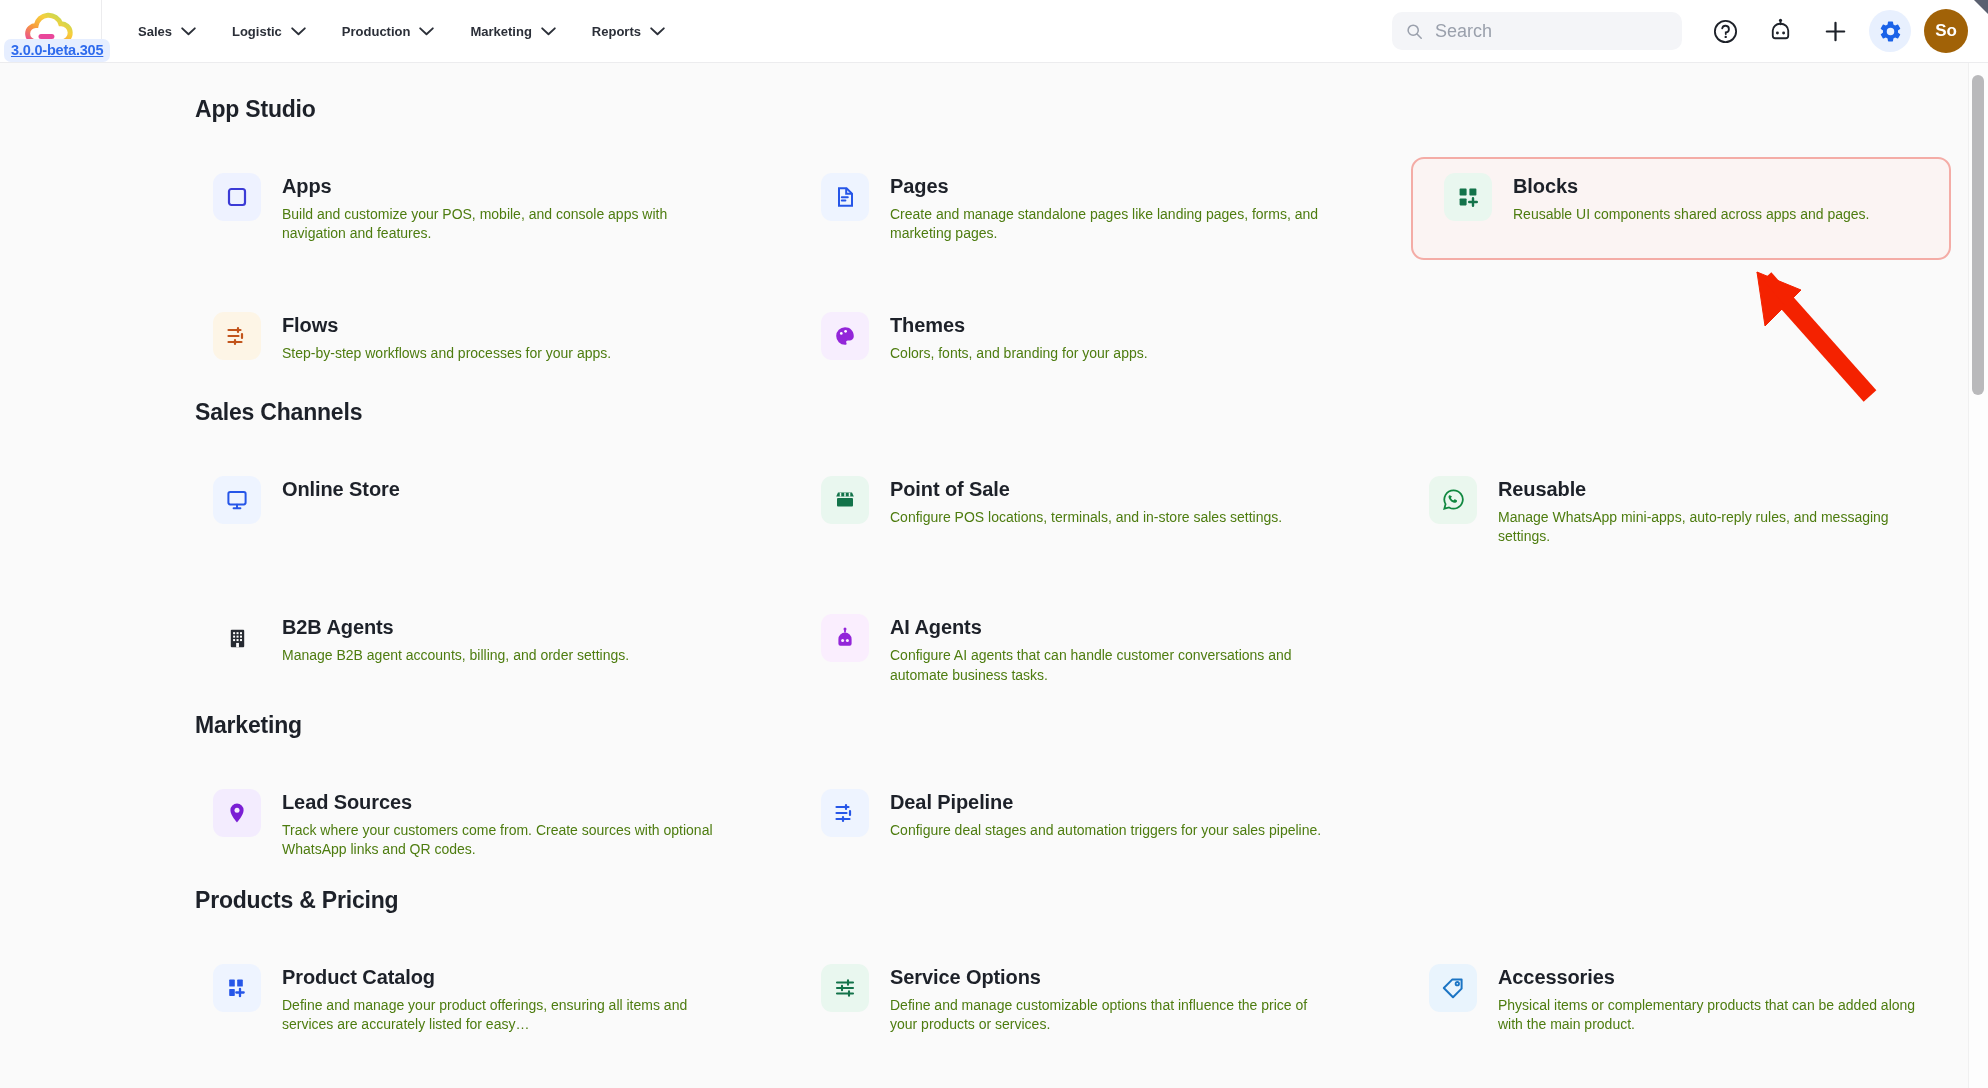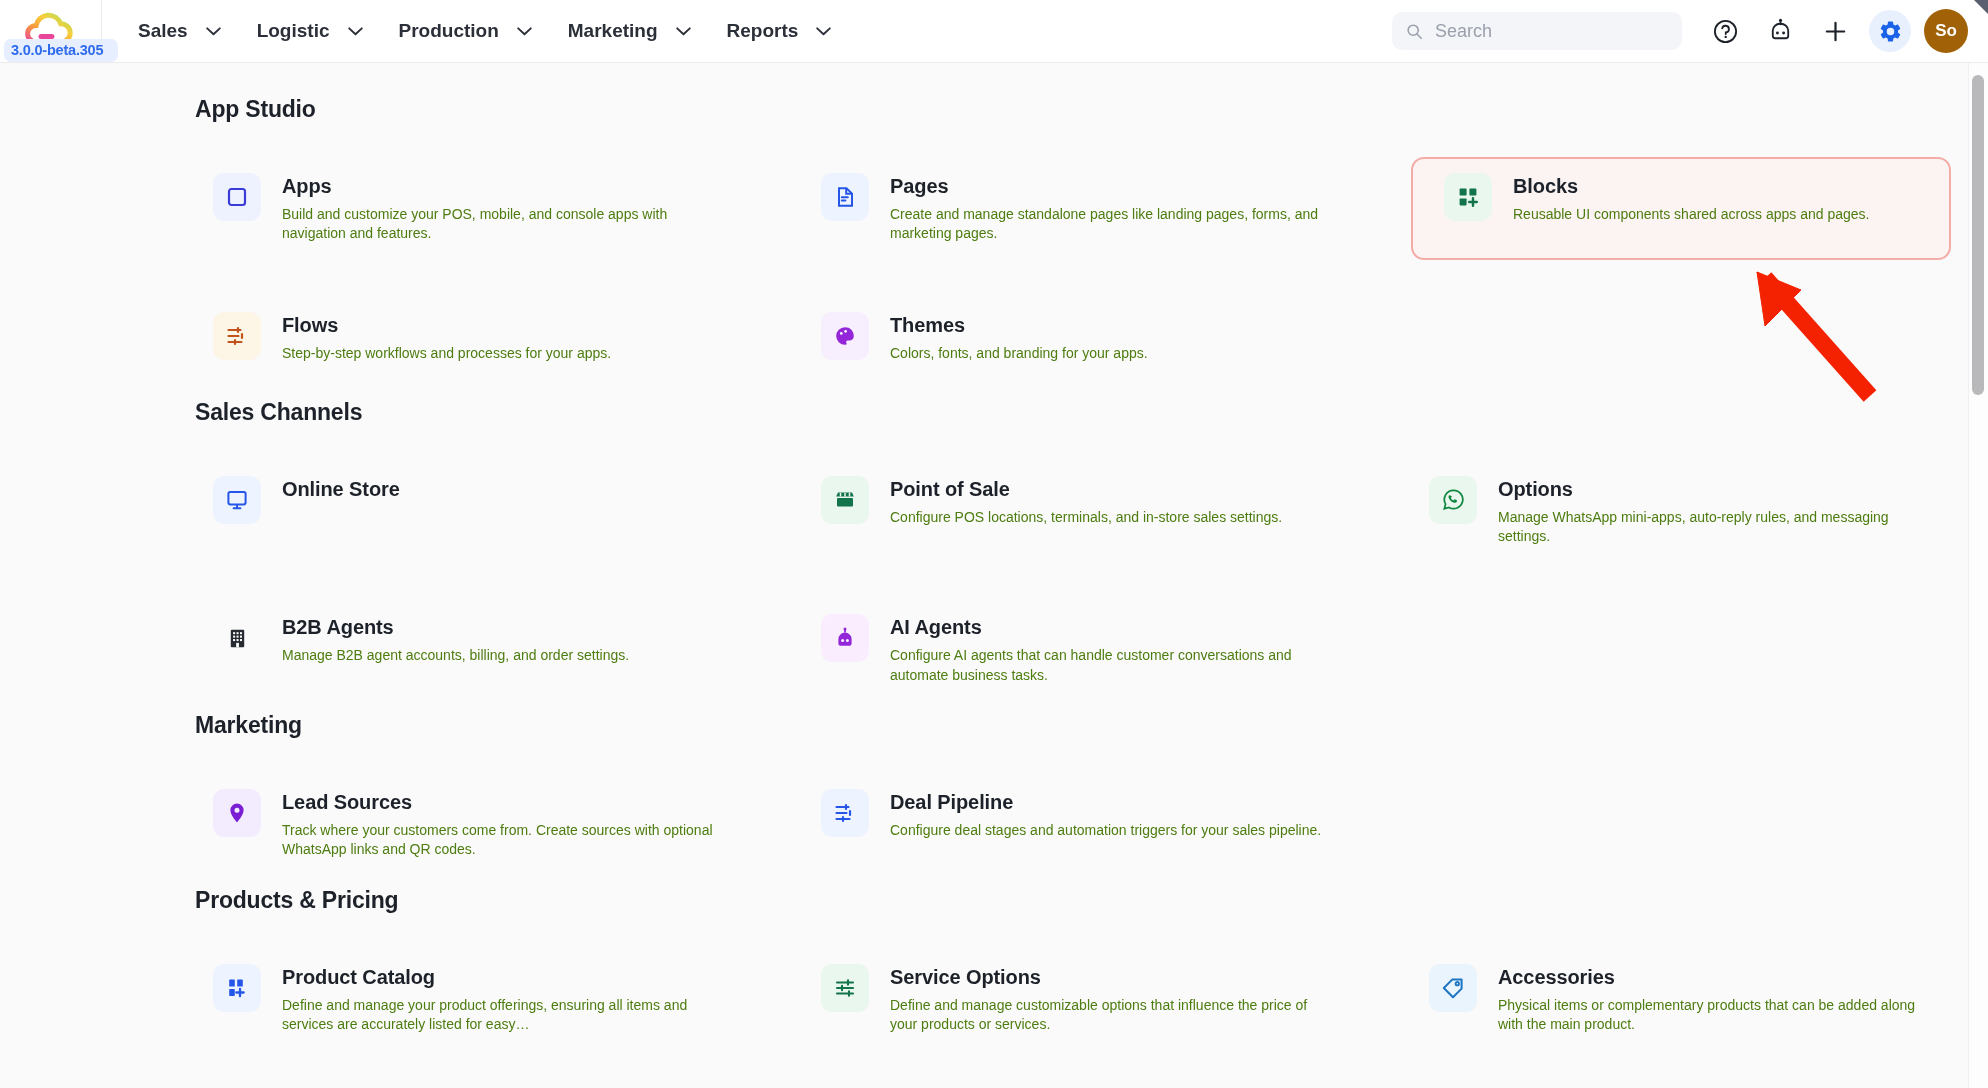--- a/index.html
+++ b/index.html
@@ -34,32 +34,33 @@
   .logo-cloud { width: 56px; height: 40px; display:block; }
   .version-badge {
     position: absolute;
     left: 4px;
     top: 39px;
     background: #e6eeff;
     color: #2f6bed;
     font-size: 14.5px;
     font-weight: 600;
     letter-spacing: -0.2px;
-    padding: 3px 15px 4px 7px;
+    padding: 3px 7px 4px 7px;
     border-radius: 7px;
     white-space: nowrap;
     z-index: 5;
+    text-decoration: underline;
   }
 
   .nav { display: flex; align-items: center; margin-left: 20px; gap: 4px; }
   .nav-item {
-    display: flex; align-items: center; gap: 18px;
+    display: flex; align-items: center; gap: 9px;
     padding: 9px 16px;
     border-radius: 9px;
-    font-size: 19px;
+    font-size: 13px;
     font-weight: 600;
     color: #2b2f38;
     cursor: pointer;
     white-space: nowrap;
   }
   .chev { display:block; }
 
   .spacer { flex: 1 1 auto; }
 
   .search-wrap {
@@ -398,21 +399,21 @@
       </div>
 
       <div class="card">
         <div class="tile" style="background:#eaf7ee">
           <svg width="25" height="25" viewBox="0 0 24 24">
             <path d="M12 3.2 a8.8 8.8 0 0 0 -7.6 13.2 L3.2 20.8 l4.5 -1.2 A8.8 8.8 0 1 0 12 3.2 z" fill="none" stroke="#10883f" stroke-width="1.7"></path>
             <path d="M9.3 8.6 c-.3-.7-.6-.7-.9-.7 -.6 0-1.2.5-1.2 1.5 0 1.2 1 2.6 1.2 2.8 .9 1.2 2 2.1 3.4 2.6 1.1.4 1.6.3 2.1.2 .6-.1 1.2-.6 1.4-1.2 .1-.4.1-.8 0-.9 -.1-.1-.3-.2-.6-.4 -.3-.2-1.2-.6-1.4-.7 -.2-.1-.4-.1-.5.1 -.2.2-.5.7-.6.8 -.1.1-.2.2-.5 0 -.9-.4-1.7-1.2-2.1-2 -.1-.3 0-.4.1-.5 .1-.1.3-.4.4-.5 .1-.2.1-.3.2-.5 .1-.2 0-.4-.1-.5z" fill="#10883f"></path>
           </svg>
         </div>
         <div class="card-body">
-          <div class="card-title">Options</div>
+          <div class="card-title">Reusable</div>
           <div class="card-desc">Manage WhatsApp mini-apps, auto-reply rules, and messaging settings.</div>
         </div>
       </div>
 
       <div class="card">
         <div class="tile plain">
           <svg width="23" height="23" viewBox="0 0 24 24">
             <rect x="5" y="2.8" width="14" height="18.4" rx="1" fill="#262a31"></rect>
             <g fill="#ffffff">
               <rect x="7.4" y="5.4" width="2.1" height="2.1"></rect>

